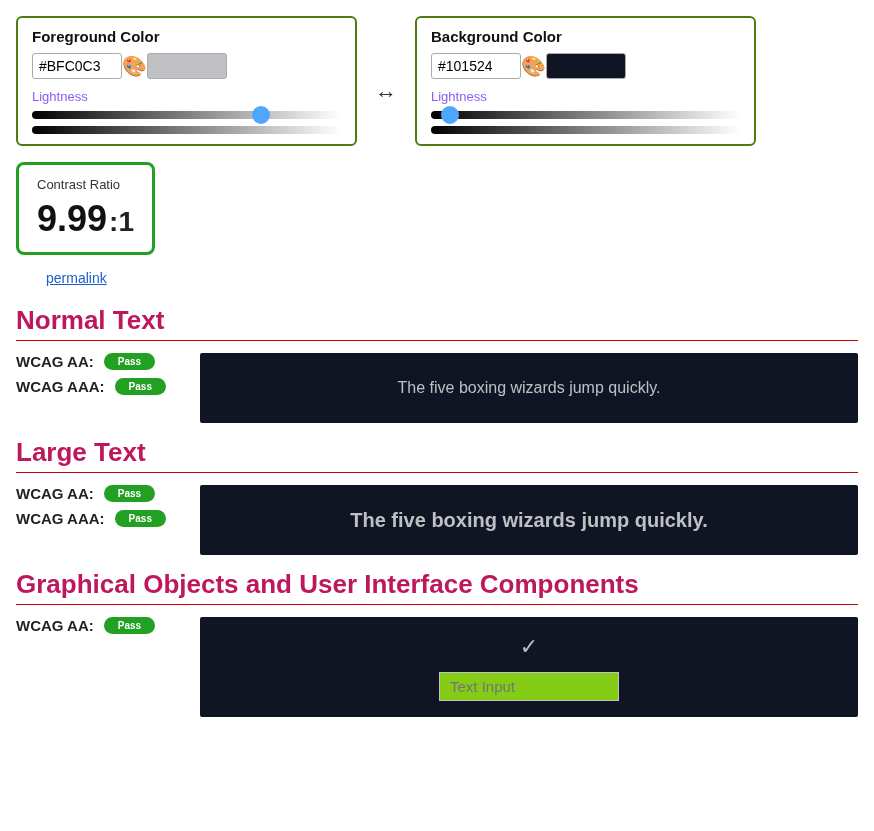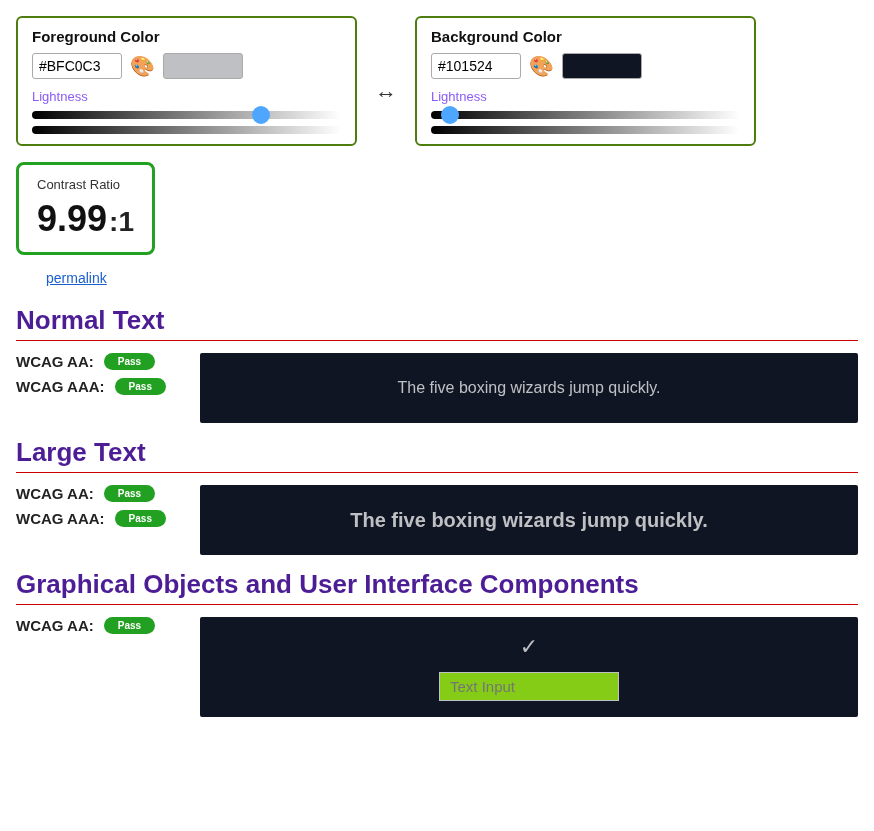--- a/index.html
+++ b/index.html
@@ -28,21 +28,20 @@
     }
     .color-panel-title {
       font-size: 15px;
       font-weight: bold;
       margin-bottom: 8px;
       color: #111;
     }
     .color-input-row {
       display: flex;
       align-items: center;
-      gap: 8px;
       margin-bottom: 10px;
     }
     .hex-input {
       border: 1px solid #aaa;
       border-radius: 3px;
       padding: 4px 6px;
       font-size: 14px;
       width: 90px;
     }
     .color-wheel-icon {
@@ -124,21 +123,21 @@
       color: #1a5fce;
       font-size: 14px;
       text-decoration: underline;
       cursor: pointer;
       margin-left: 30px;
     }
 
     
     .section-title {
       font-size: 26px;
-      color: #4c1d95;
+      color: #be185d;
       font-weight: bold;
       margin-top: 4px;
       margin-bottom: 4px;
     }
     .section-divider {
       border: none;
       border-top: 1px solid #cc0000;
       margin-bottom: 12px;
     }
 

